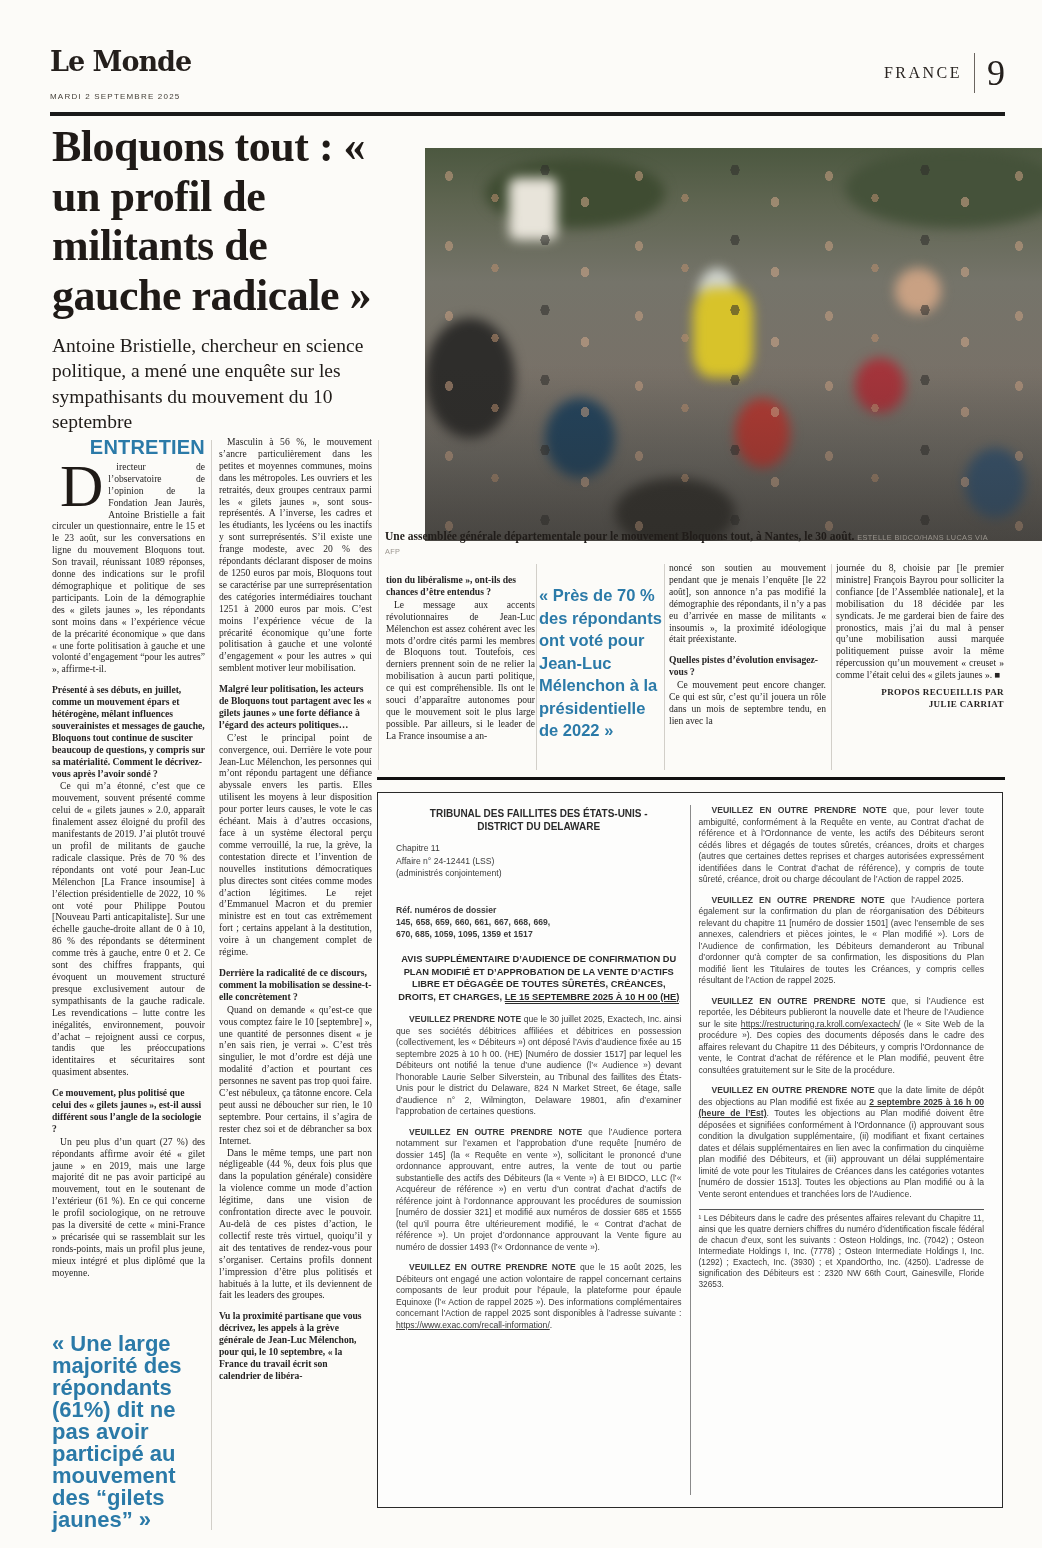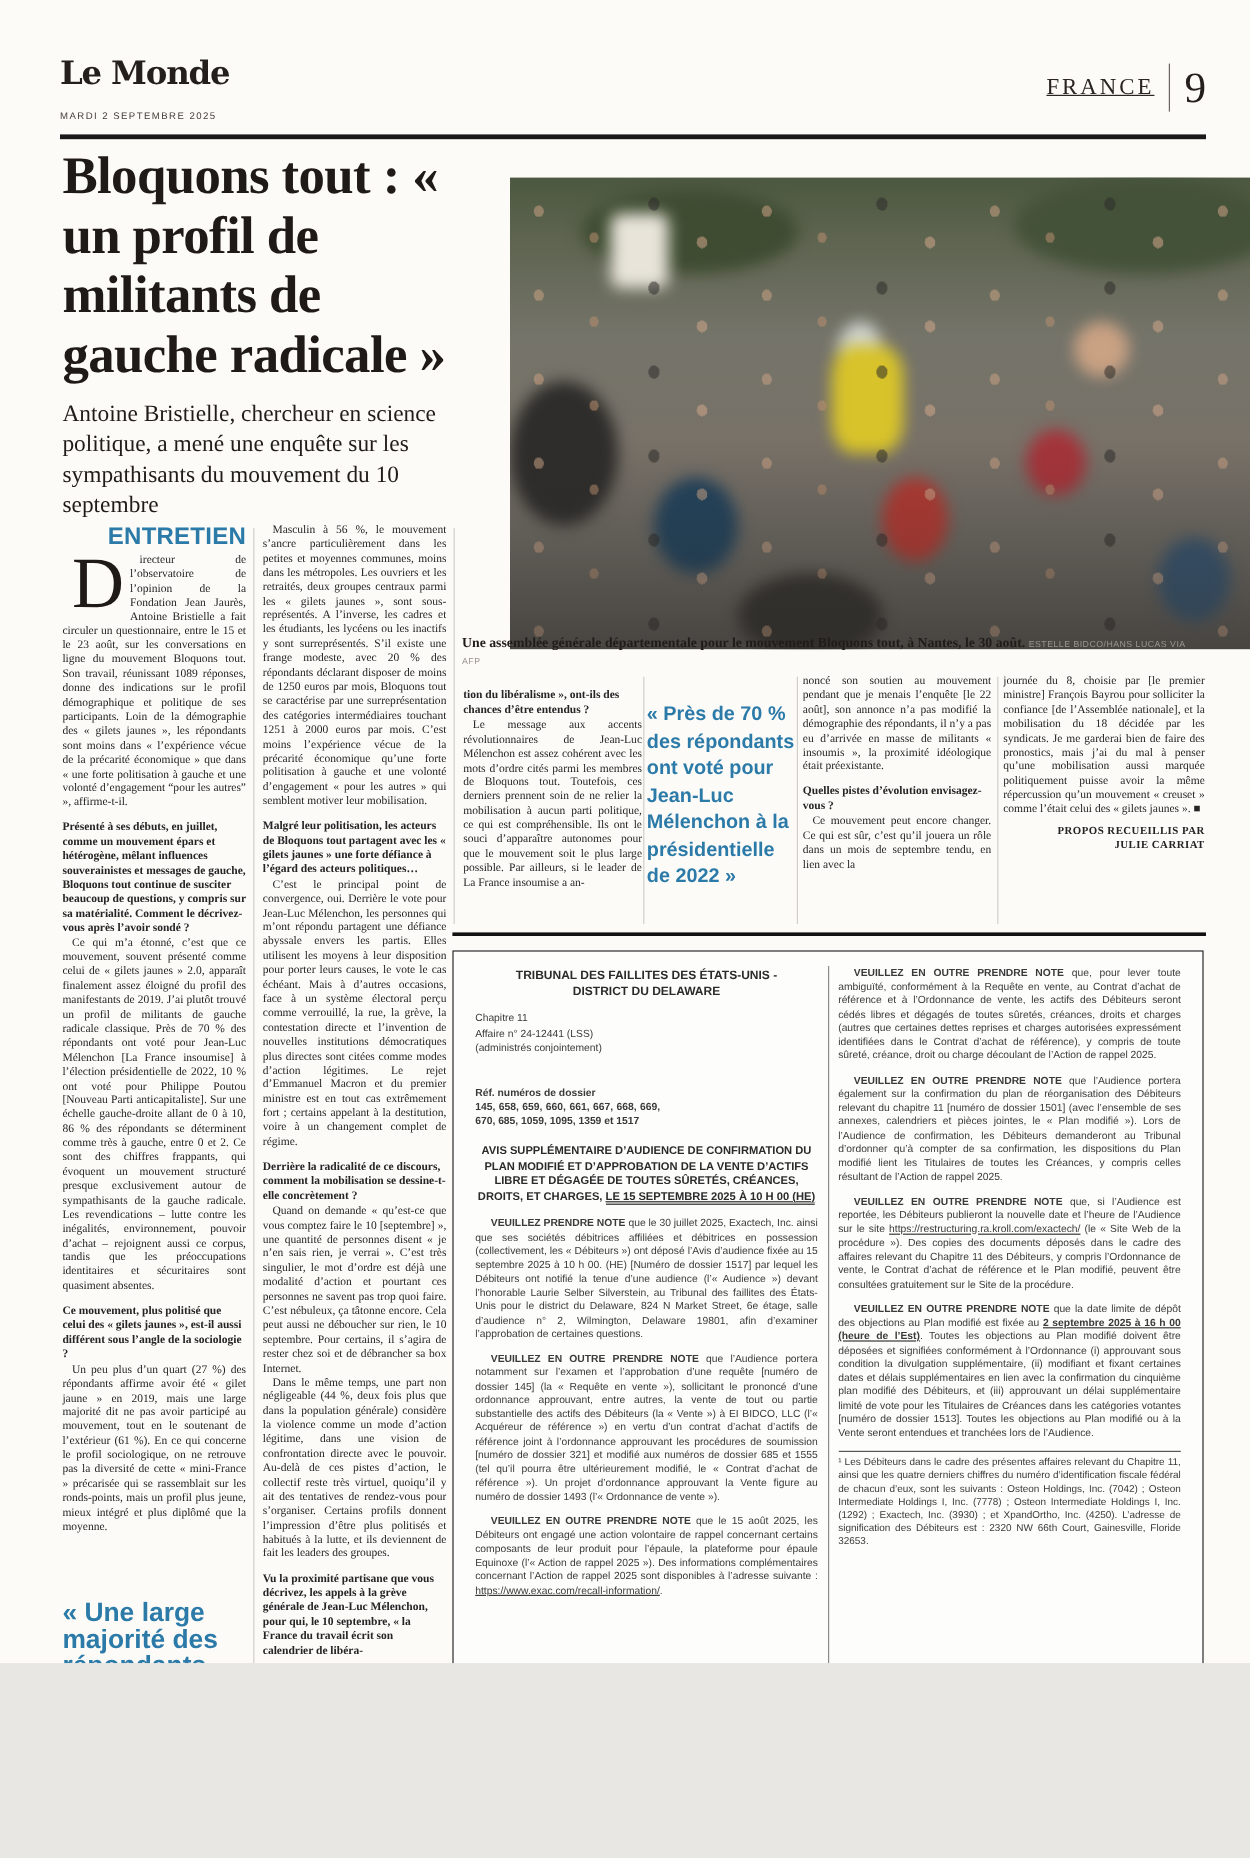--- a/index.html
+++ b/index.html
@@ -1,25 +1,25 @@
 <!DOCTYPE html>
 <html lang="fr" style="--accent: #2b7aa8; --rule: #1a1a1a;"><head>
 <meta charset="utf-8">
 <style>
   :root{ --accent:#2b7aa8; --ink:#262424; --rule:#1a1a1a; }
   html,body{margin:0;padding:0;background:#e9e7e3;}
-  .page{position:relative;width:1042px;height:1386px;margin:0 auto;background:#fcfbf8;
+  .page{position:relative;width:1042px;height:1548px;margin:0 auto;background:#fcfbf8;
         font-family:"Liberation Serif",serif;color:var(--ink);overflow:hidden;}
 
   
   .masthead{position:absolute;left:50px;top:46px;right:37px;height:62px;}
   .logo{font-family:"DejaVu Serif",serif;font-weight:700;font-size:27px;letter-spacing:-1px;color:#241f1c;}
   .mdate{font-family:"Liberation Sans",sans-serif;font-size:8px;letter-spacing:1.2px;color:#454039;margin-top:15px;}
   .section-block{position:absolute;right:0;top:6px;display:flex;align-items:center;}
-  .section-name{font-size:19px;letter-spacing:2.5px;color:#2a2522;font-variant:small-caps;text-transform:uppercase;font-weight:500;text-decoration:underline;}
+  .section-name{font-size:16px;letter-spacing:2.5px;color:#2a2522;font-variant:small-caps;text-transform:uppercase;font-weight:500;}
   .section-div{width:1px;height:40px;background:#6b6560;margin:0 12px;}
   .page-num{font-size:36px;color:#241f1c;}
   .top-rule{position:absolute;left:50px;top:112px;width:955px;height:4px;background:var(--rule);}
 
   
   .head-block{position:absolute;left:52px;top:122px;width:322px;}
   .headline{font-size:44px;line-height:1.13;font-weight:600;letter-spacing:-0.5px;color:#1f1a17;margin:0;}
   .subtitle{font-size:19.5px;line-height:1.3;color:#201c19;margin:12px 0 0;}
 
   

